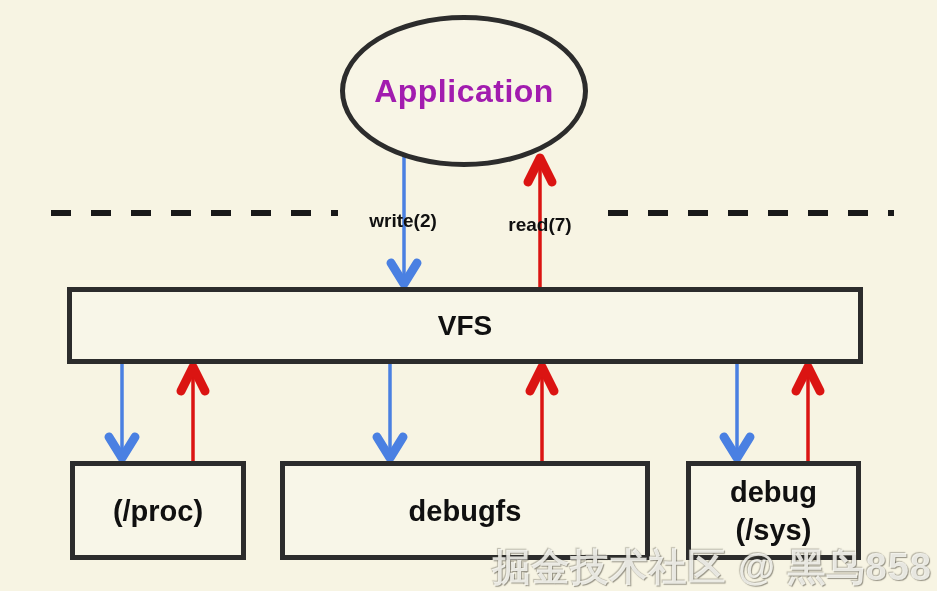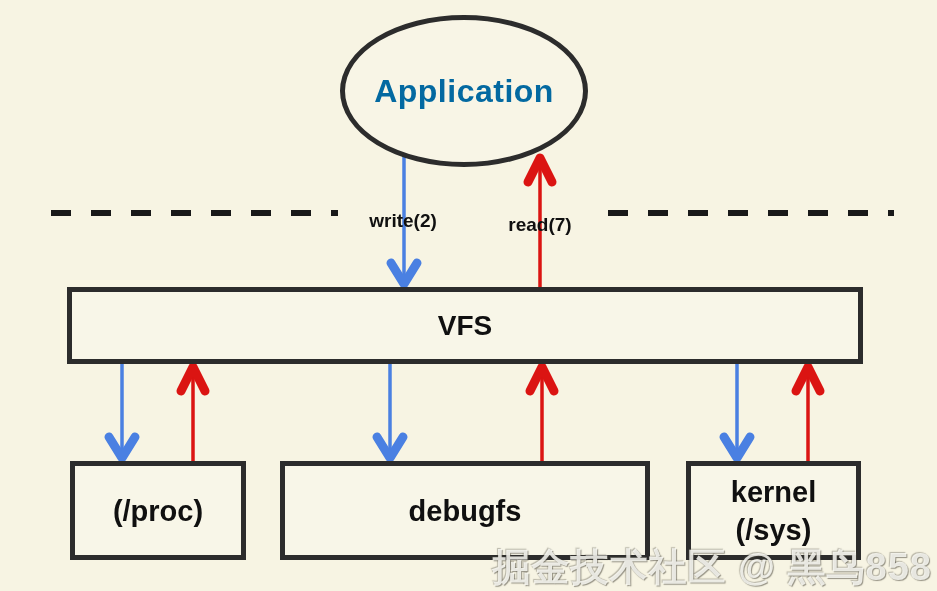--- a/index.html
+++ b/index.html
@@ -28,21 +28,21 @@
     border-radius: 50%;
     box-sizing: border-box;
     background: #F8F5E6;
     display: flex;
     align-items: center;
     justify-content: center;
   }
   .node-ellipse .label {
     font-weight: bold;
     font-size: 32px;
-    color: #0369a1;
+    color: #a21caf;
     letter-spacing: 0.5px;
   }
   .box {
     position: absolute;
     border: 5px solid #2C2C2C;
     box-sizing: border-box;
     background: #F8F6E8;
     display: flex;
     flex-direction: column;
     align-items: center;
@@ -150,19 +150,19 @@
 
   <div class="box fs-box" id="proc-box">
     <span>(/proc)</span>
   </div>
 
   <div class="box fs-box" id="debugfs-box">
     <span>debugfs</span>
   </div>
 
   <div class="box fs-box" id="sysfs-box">
-    <span>kernel</span>
+    <span>debug</span>
     <span>(/sys)</span>
   </div>
 
   <div id="watermark">掘金技术社区 @ 黑鸟858</div>
 
 </div>
 
 </body></html>

